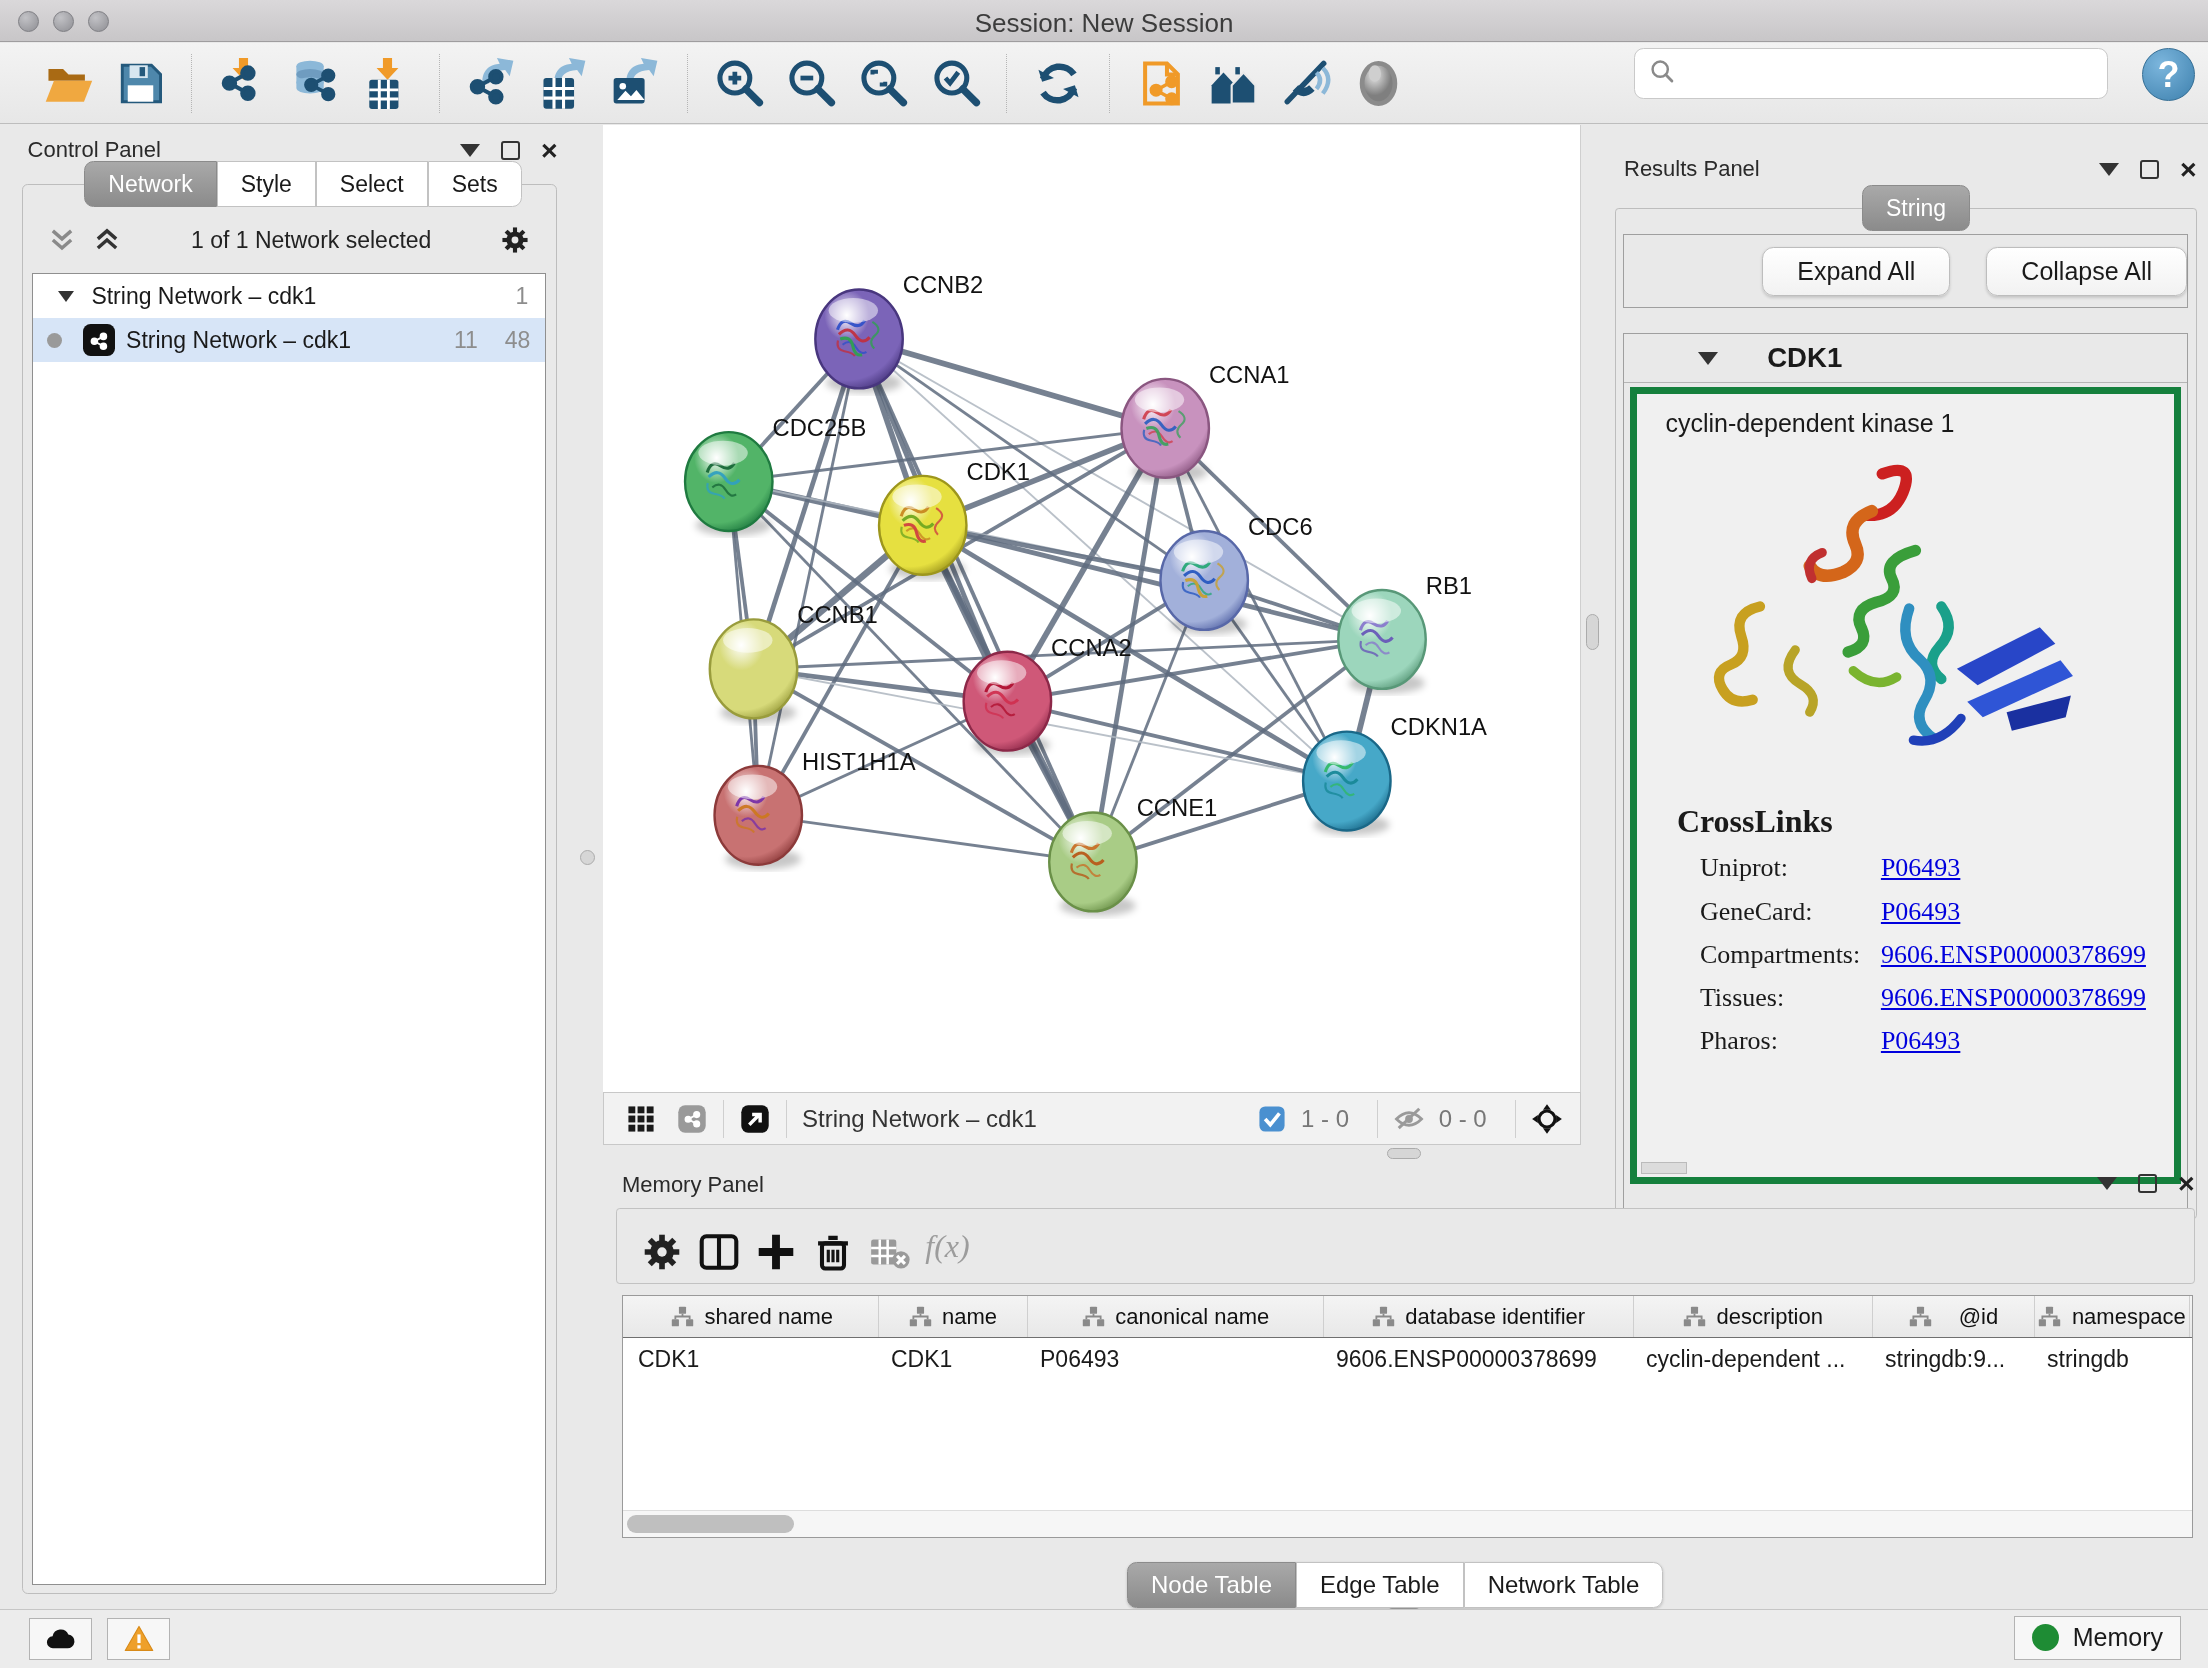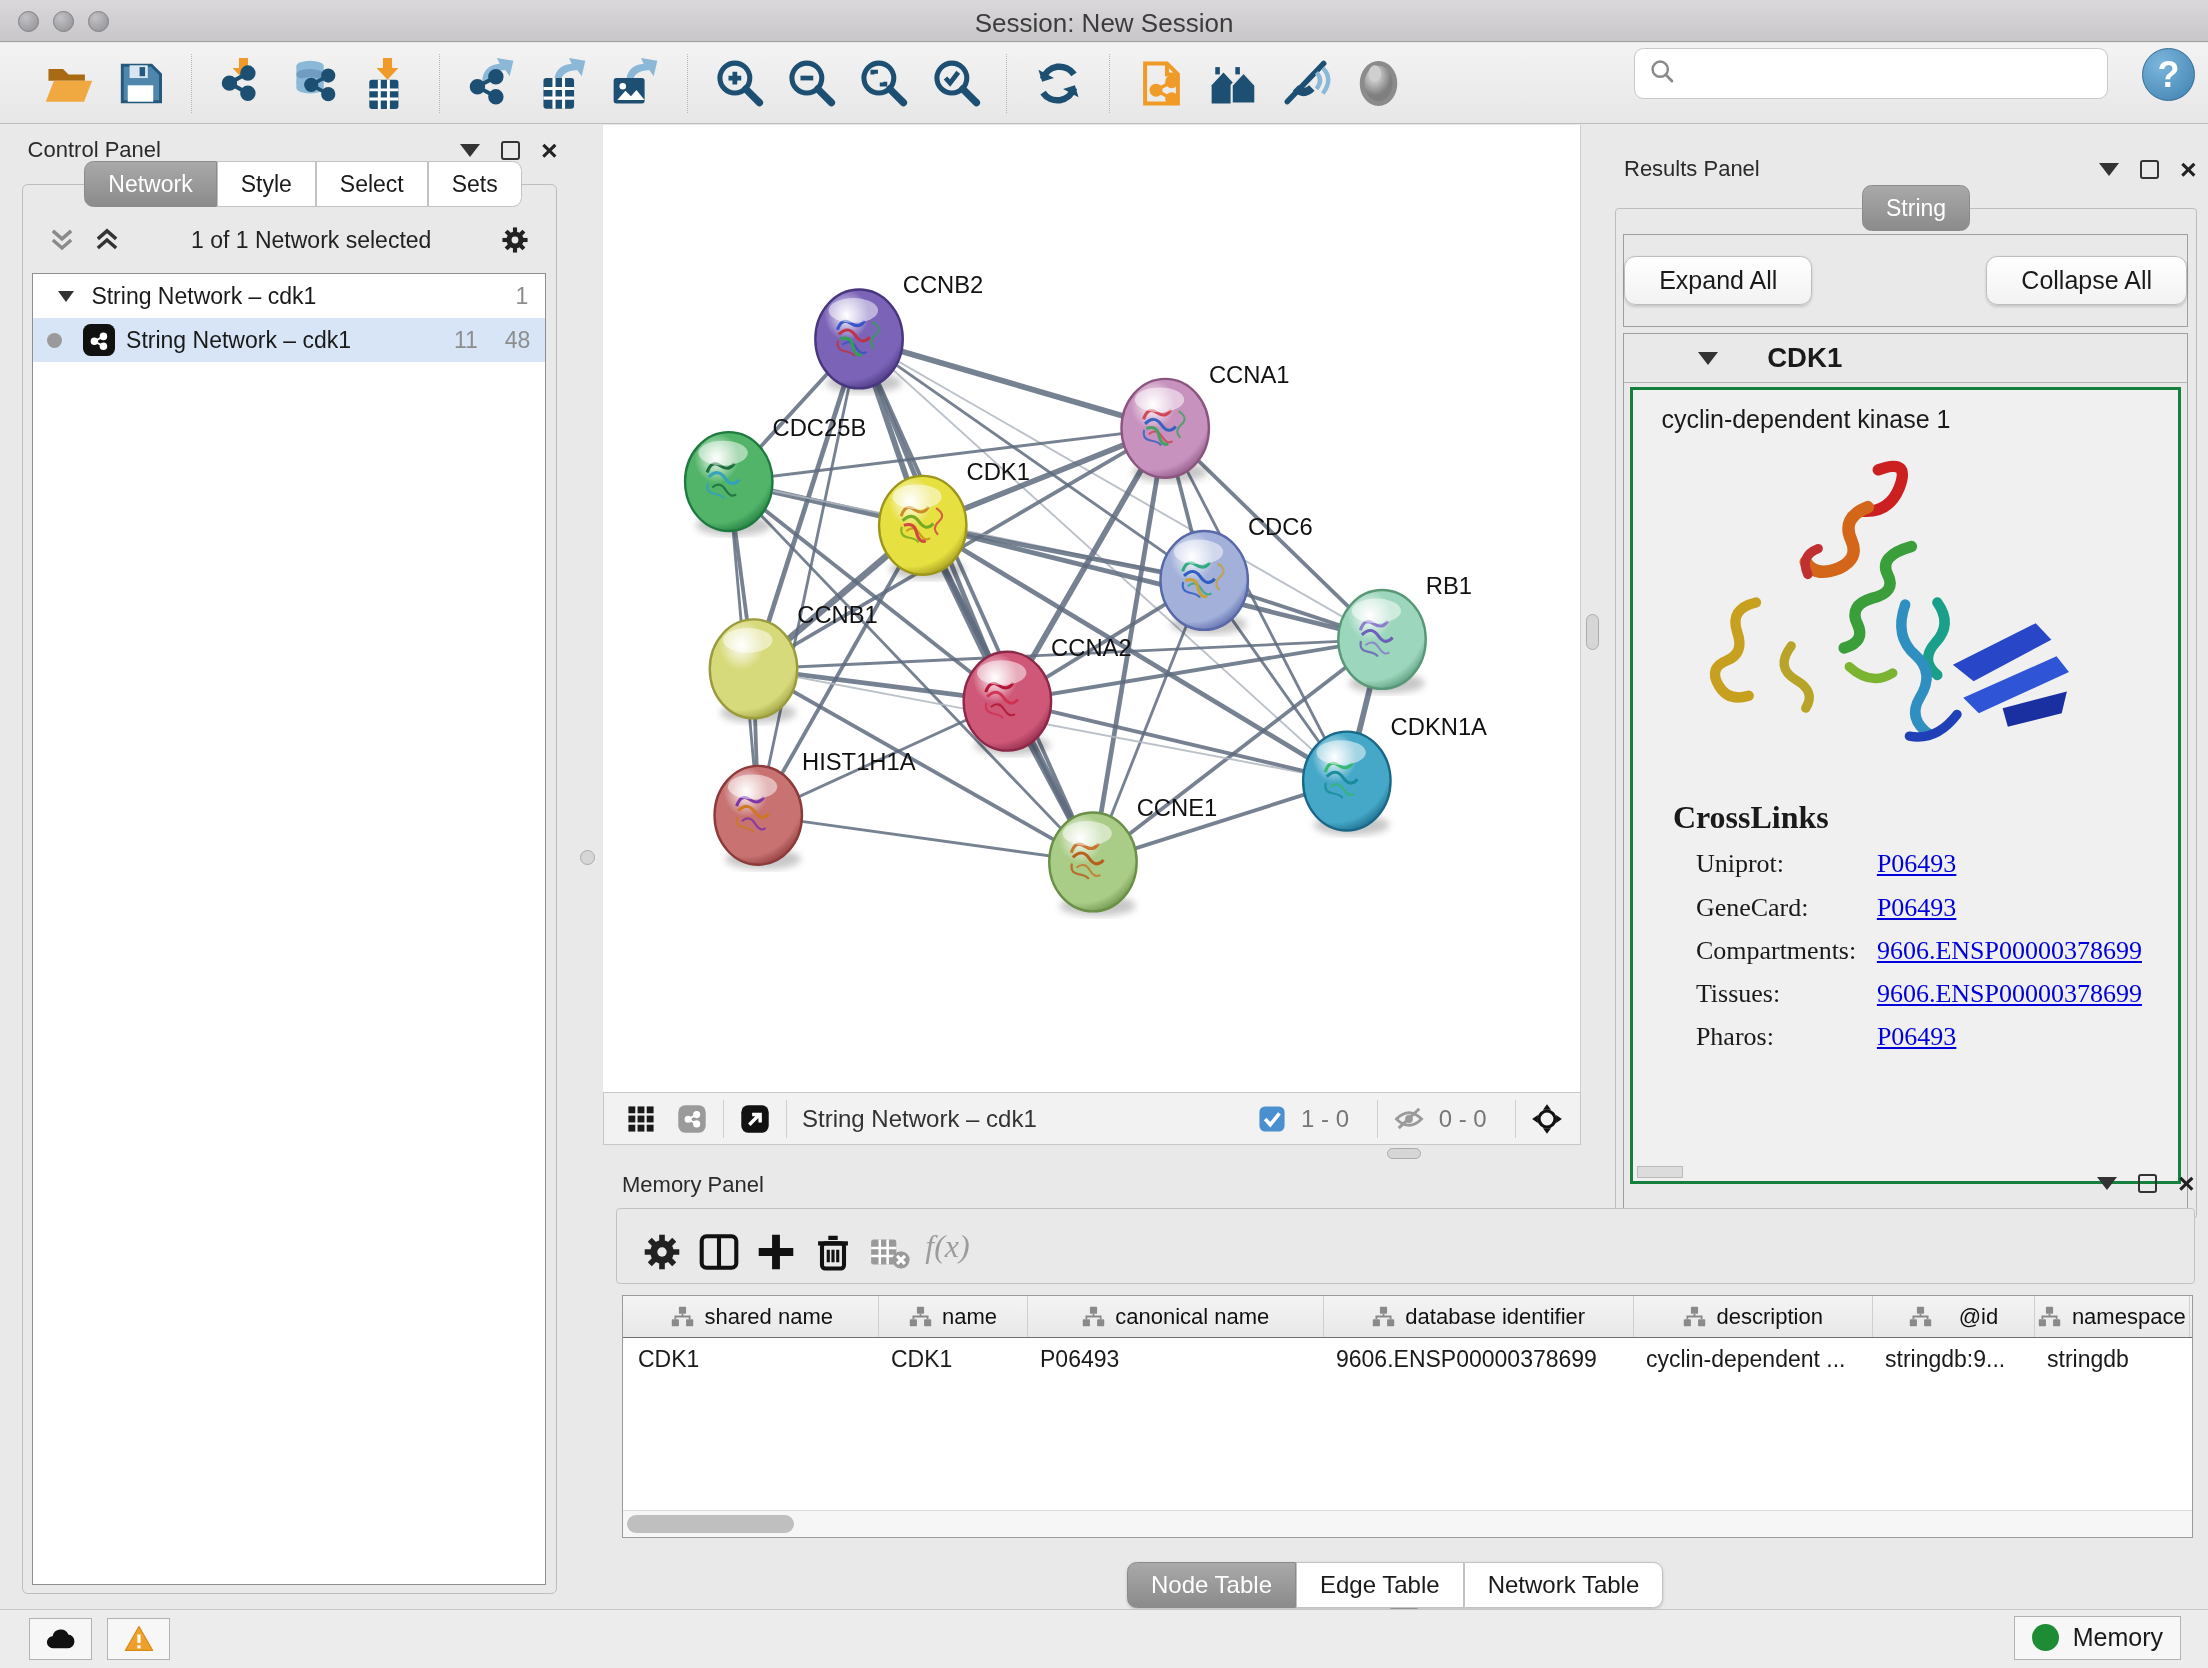--- a/index.html
+++ b/index.html
@@ -63,30 +63,30 @@
   #netstatus svg{vertical-align:middle;}
   .nsicon{display:flex;align-items:center;justify-content:center;}
   #net-title{color:#333;}
   
   .knob{position:absolute;background:#d6d6d6;border:1px solid #ababab;border-radius:7.6px;}
   
   #rpanel{position:absolute;left:1607px;top:107px;width:601px;height:1486px;margin-top:38px;}
   #rp-tab{position:absolute;left:255px;top:40px;z-index:2;border-radius:9.5px;}
   #rp-box{position:absolute;left:7.6px;top:63px;width:582px;height:1011px;background:#e9e9e9;
     border:1.9px solid #bdbdbd;border-radius:3.8px;}
-  #rp-btnrow{position:absolute;left:7.6px;top:25px;right:7.6px;height:93px;border:1.9px solid #9f9f9f;
-    background:#e9e9e9;display:flex;align-items:center;justify-content:space-between;gap:36px;}
+  #rp-btnrow{position:absolute;left:7.6px;top:25px;right:7.6px;height:74px;border:1.9px solid #9f9f9f;
+    background:#e9e9e9;display:flex;align-items:center;justify-content:flex-end;gap:36px;}
   .rbtn{height:49px;padding:0 34px;background:linear-gradient(#ffffff,#f2f2f2);border:1px solid #bdbdbd;
     border-radius:11.4px;font-size:25px;display:flex;align-items:center;box-shadow:0 1.9px 2.9px rgba(0,0,0,.15);}
   #rp-sec{position:absolute;left:7.6px;top:124px;right:7.6px;bottom:7.6px;border:1.9px solid #9f9f9f;background:#e9e9e9;}
   #rp-sechead{position:absolute;left:0;top:0;right:0;height:49px;border-bottom:1px solid #b5b5b5;
     display:flex;align-items:center;}
   #rp-sechead .caret{margin-left:74px;}
   #rp-gene{font-size:27.6px;font-weight:bold;margin-left:49px;}
-  #rp-inner{position:absolute;left:5.7px;top:53px;right:5.7px;bottom:25px;background:#f0f0f0;border:3px solid #15803d;
+  #rp-inner{position:absolute;left:5.7px;top:53px;right:5.7px;bottom:25px;background:#f0f0f0;border:7px solid #15803d;
     overflow:hidden;}
   #rp-desc{font-size:25px;margin:15px 0 0 28.5px;}
   #rp-protein{position:absolute;left:57px;top:57px;}
   #rp-cross{position:absolute;left:0;top:409px;right:0;font-family:"Liberation Serif",serif;}
   #rp-crosstitle{font-size:32px;font-weight:bold;margin-left:40px;}
   .clrow{display:flex;font-size:26px;margin:13.3px 0 0 63px;}
   .clrow .cll{width:181px;}
   .clrow a{color:#0000dd;text-decoration:underline;}
   #rp-mini{position:absolute;left:3.8px;bottom:3.8px;width:46px;height:11.4px;background:#dcdcdc;border:1px solid #bbb;}
   

